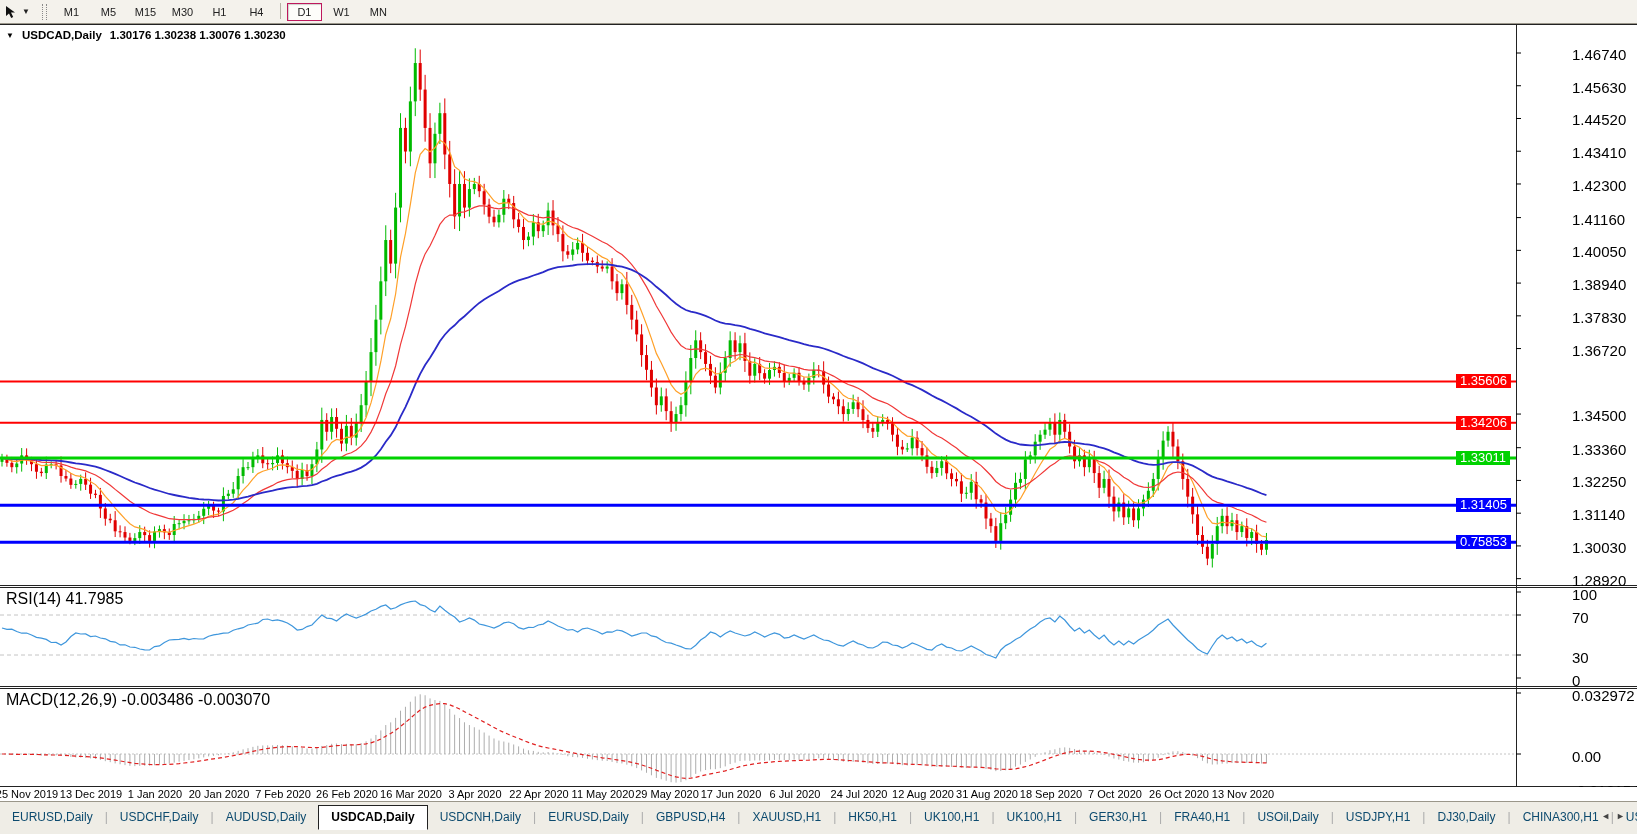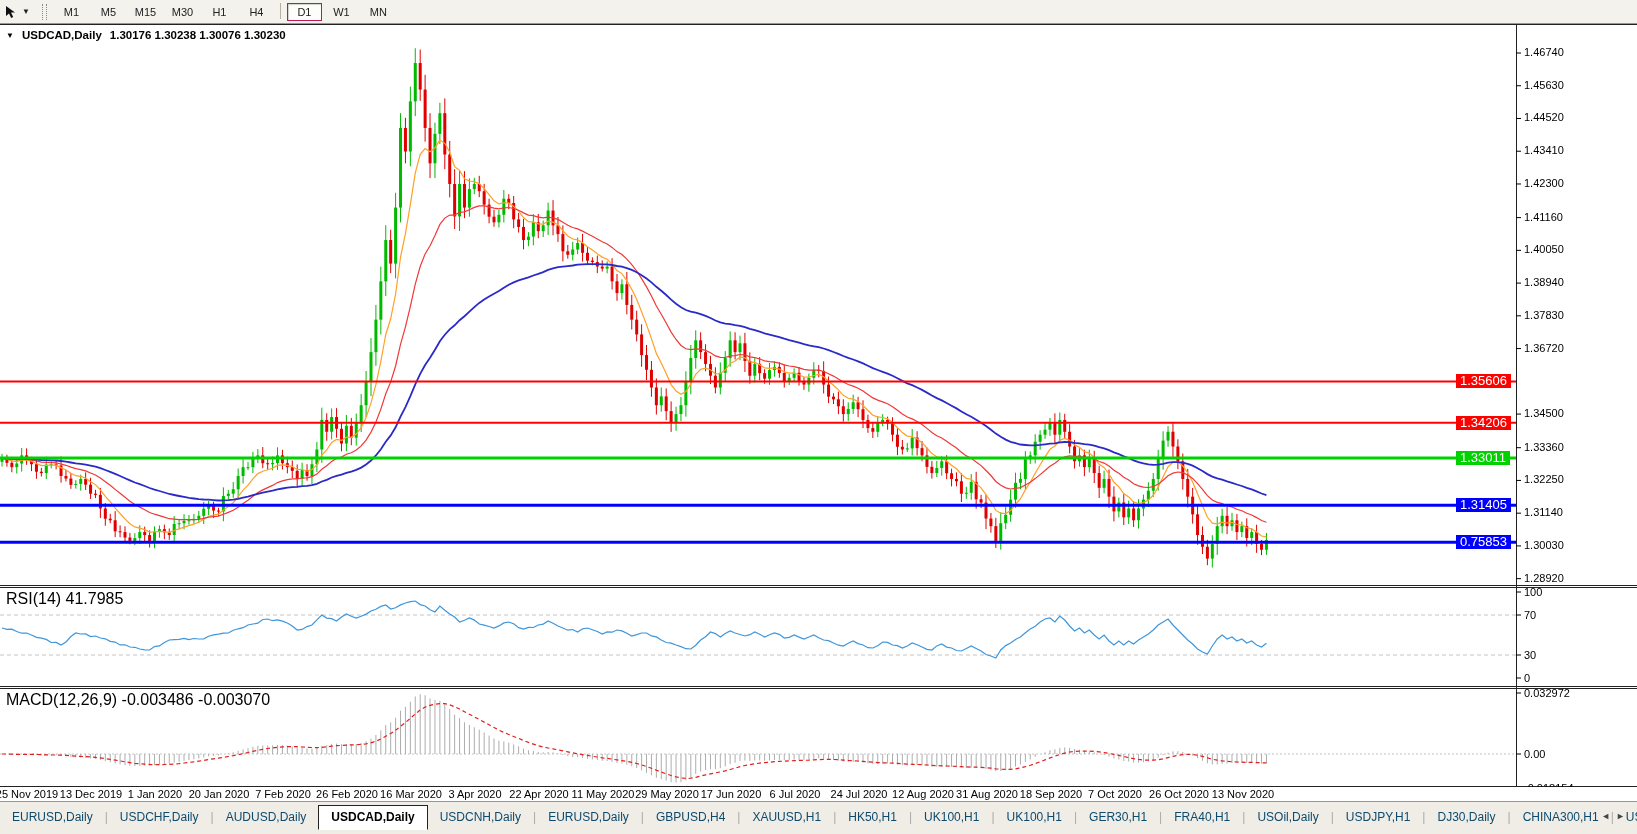--- a/index.html
+++ b/index.html
@@ -15,21 +15,21 @@
   .tf-btn.active{background:#fdfdfa;border:1px solid #be185d;box-shadow:inset 1px 1px 1px rgba(0,0,0,.18);}
   .tb-sep{width:1px;height:16px;background:#b5b1a5;margin:0 5px;}
   
   #chart-area{position:absolute;left:0;top:24px;width:1637px;height:763px;background:#fff;}
   #chart-svg{position:absolute;left:0;top:0;}
   #chart-title{position:absolute;left:6px;top:5px;font-size:11.5px;font-weight:700;color:#000;display:flex;gap:8px;align-items:center;}
   #chart-title .tri{font-size:8px;}
   .ind-label{position:absolute;left:6px;font-size:16px;color:#000;}
   #rsi-label{top:566px;}
   #macd-label{top:667px;}
-  .ax-lab{position:absolute;left:1524px;font-size:11px;color:#000;white-space:nowrap;}
+  .ax-lab{position:absolute;left:1572px;font-size:15px;color:#000;white-space:nowrap;}
   .ax-badge{position:absolute;left:1456px;font-size:13px;color:#fff;padding:0px 4px;line-height:14px;white-space:nowrap;}
   
   #date-strip{position:absolute;left:0;top:787px;width:1637px;height:14px;background:#fff;}
   .date-lab{position:absolute;top:1px;font-size:11px;color:#000;transform:translateX(-50%);white-space:nowrap;}
   
   #tabbar{position:absolute;left:0;top:801px;width:1637px;height:33px;background:#efede6;
           border-top:1px solid #9a968a;display:flex;align-items:flex-start;padding-top:3px;box-sizing:border-box;}
   .tab{height:24px;line-height:24px;padding:0 12px;font-size:12px;color:#0c4a6e;white-space:nowrap;cursor:default;}
   .tab.active{background:#fff;border:1px solid #222;border-bottom:1px solid #fff;color:#000;font-weight:700;height:25px;line-height:23px;box-sizing:border-box;}
   .tab-sep{color:#aaa;line-height:24px;font-size:12px;}

